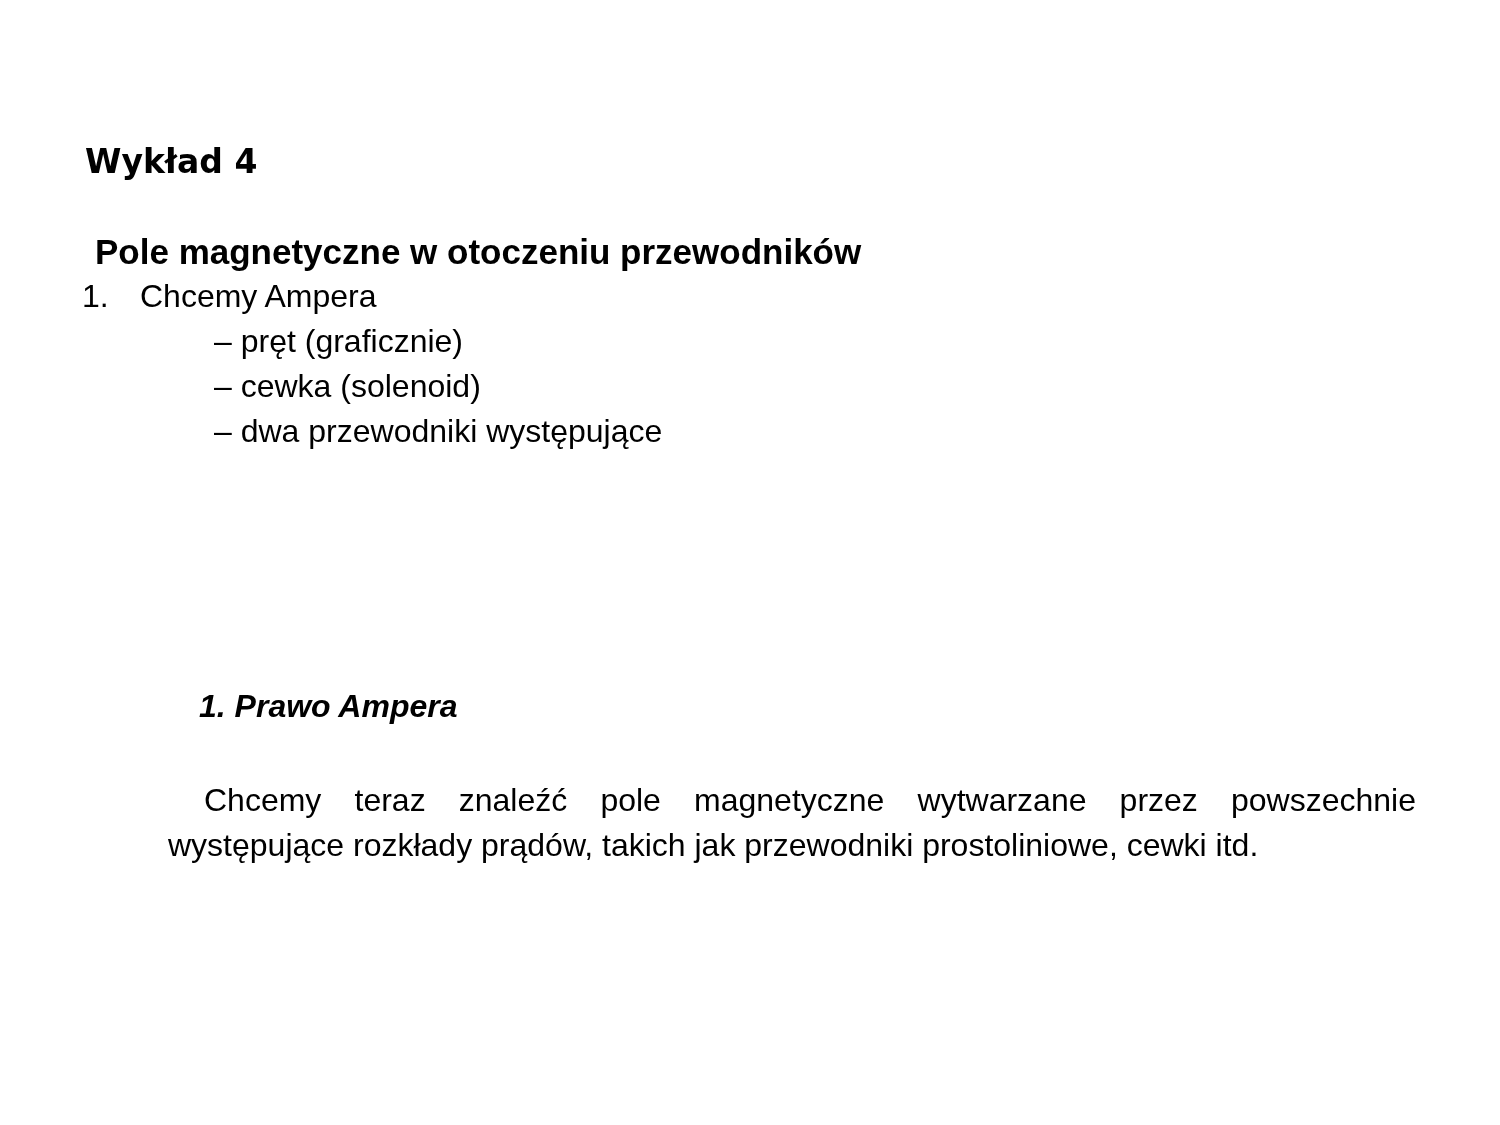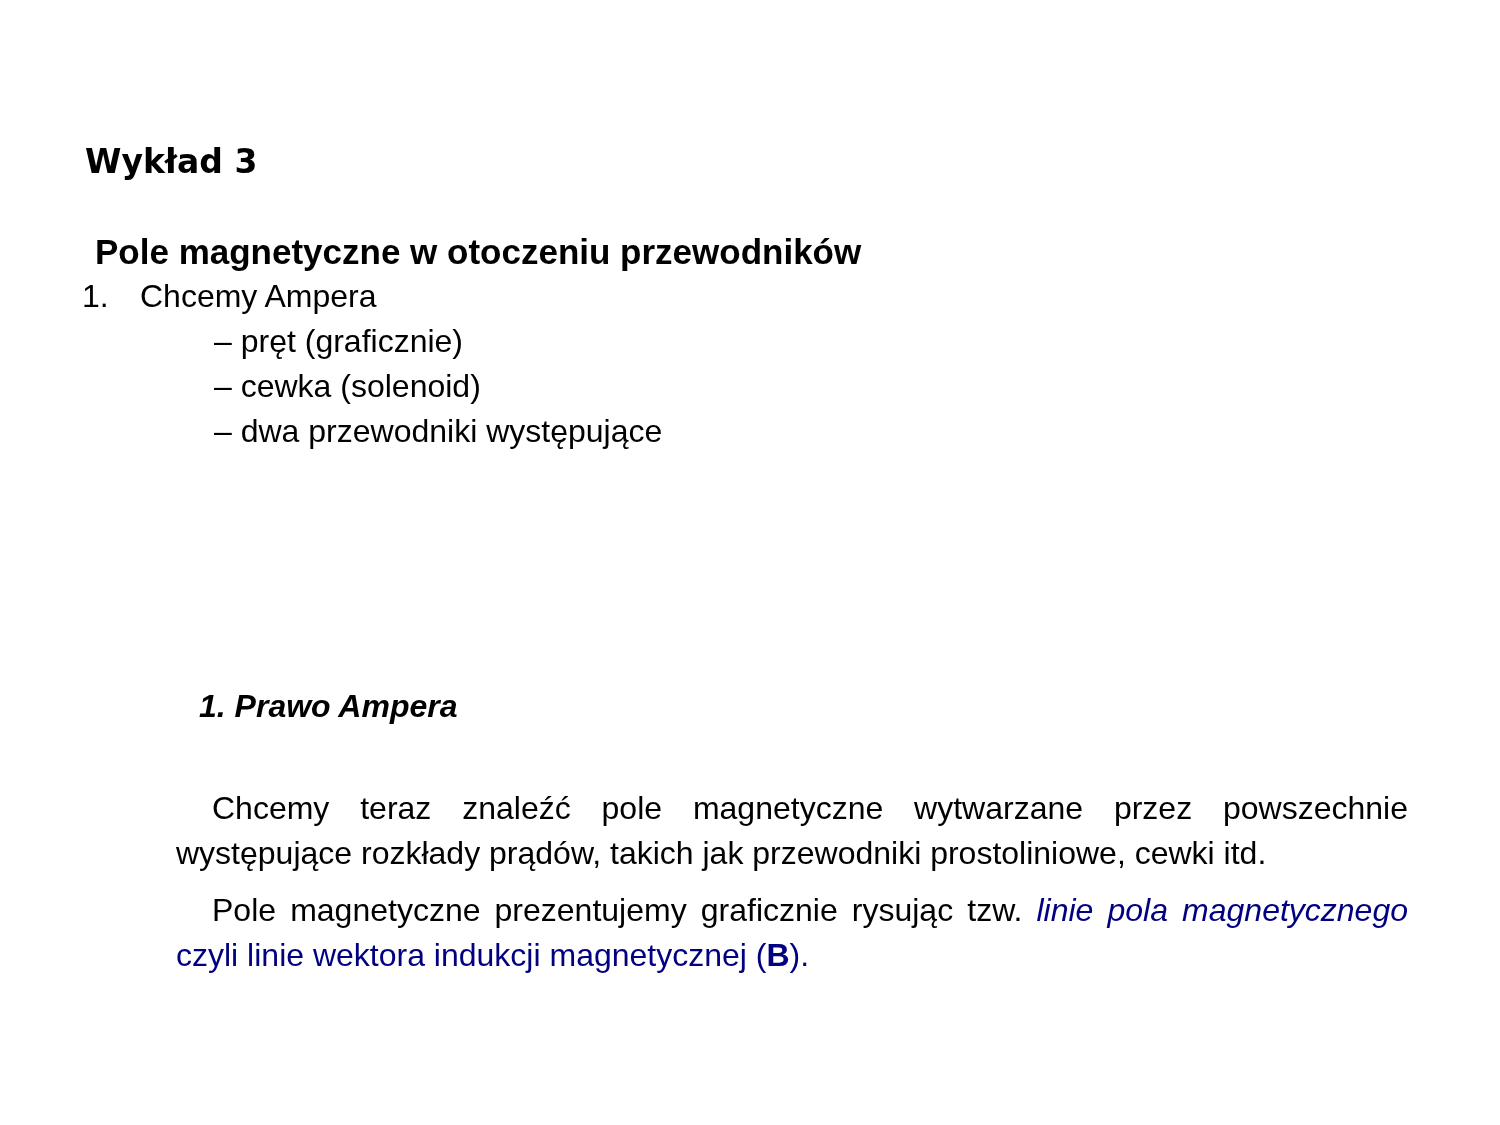--- a/index.html
+++ b/index.html
@@ -44,29 +44,29 @@
   }
   .para {
     position: absolute;
     left: 164px; top: 774px;
     width: 1256px;
     font-size: 32px;
     line-height: 45px;
     text-align: justify;
     white-space: normal;
   }
-  .para p { margin: 12px; text-indent: 36px; }
+  .para p { margin: 4px; text-indent: 36px; }
   .blue { color: #000080; }
   .bold { font-weight: bold; }
   .ital { font-style: italic; }
 </style>
 </head>
 <body>
 
-<div class="abs title">Wykład 3</div>
+<div class="abs title">Wykład 4</div>
 
 <div class="abs subtitle">Pole magnetyczne w otoczeniu przewodników</div>
 
 <ul class="abs list">
   <li>
     <span class="num">1.</span><span>Chcemy Ampera</span>
   </li>
   <li class="sub">
     <span>–</span> <span>pręt (graficznie)</span>
   </li>
@@ -75,14 +75,13 @@
   </li>
   <li class="sub">
     <span>–</span> <span>dwa przewodniki występujące</span>
   </li>
 </ul>
 
 <div class="abs section-heading">1. Prawo Ampera</div>
 
 <div class="para">
   <p>Chcemy teraz znaleźć pole magnetyczne wytwarzane przez powszechnie występujące rozkłady prądów, takich jak przewodniki prostoliniowe, cewki itd.</p>
-  <p><span>Pole magnetyczne prezentujemy graficznie rysując tzw.</span> <span class="blue ital">linie pola magnetycznego</span> <span class="blue">czyli linie wektora indukcji magnetycznej (</span><span class="blue bold">B</span><span class="blue">).</span></p>
 </div>
 
 </body></html>

